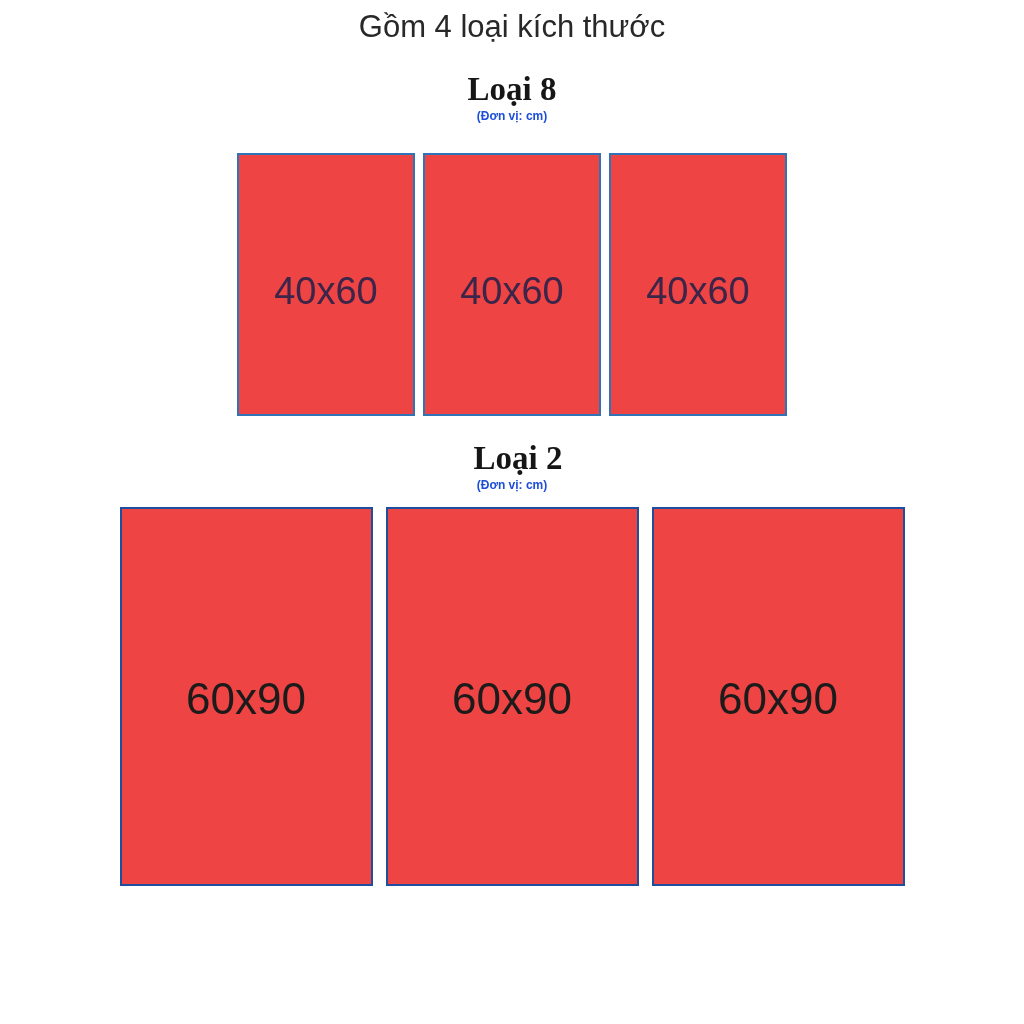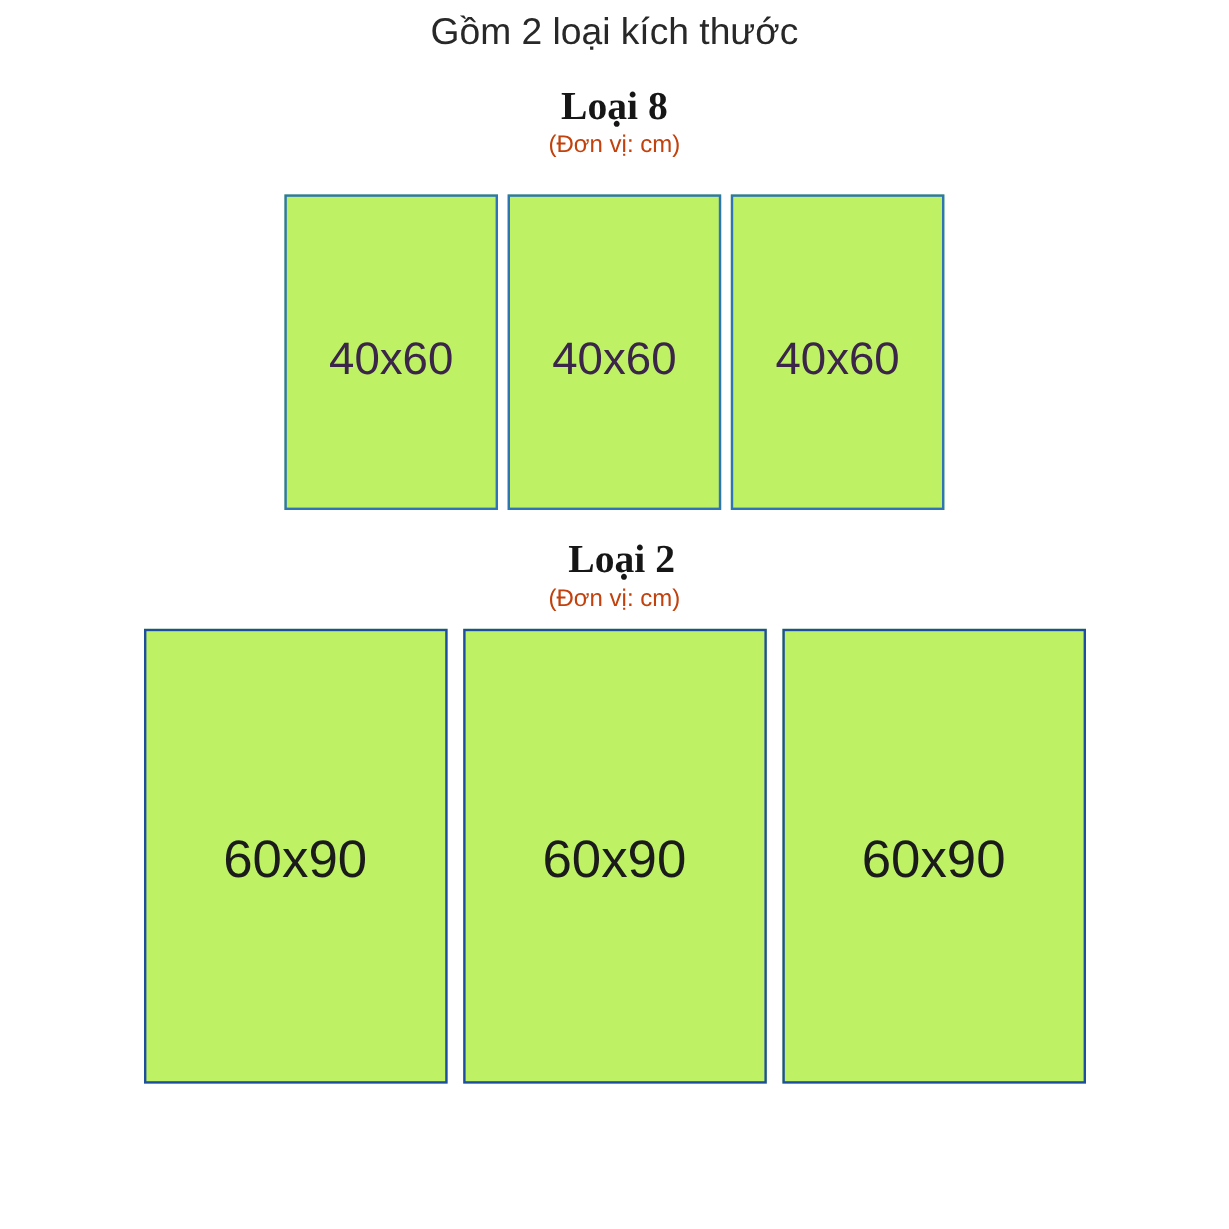--- a/index.html
+++ b/index.html
@@ -43,33 +43,34 @@
     font-weight: 700;
     font-size: 33px;
     color: #161616;
     line-height: 1.1;
   }
   .section-1 .section-label { margin-top: 26px; }
   .section-2 .section-label { margin-top: 24px; padding-left: 12px; }
   .unit-note {
     margin: 0;
     margin-top: 3px;
-    font-size: 20px;
-    color: #c2410c;
+    font-size: 12px;
+    color: #1d4ed8;
     line-height: 1.1;
+    font-weight: bold;
   }
   .panel-row {
     display: flex;
     justify-content: center;
     align-items: flex-start;
   }
   .row-1 { margin-top: 30px; gap: 8px; }
   .row-2 { margin-top: 14px; gap: 13px; }
   .panel {
-    background: #bef264;
+    background: #ef4444;
     display: flex;
     align-items: center;
     justify-content: center;
   }
   .row-1 .panel {
     width: 178px;
     height: 263px;
     border: 2px solid #2e74b7;
   }
   .row-2 .panel {
@@ -87,21 +88,21 @@
     color: #1b1b1b;
     margin-top: 6px;
   }
 </style>
 </head>
 <body>
 
 <div class="canvas">
 
 
-  <h2 class="subtitle">Gồm 2 loại kích thước</h2>
+  <h2 class="subtitle">Gồm 4 loại kích thước</h2>
 
   <div class="section section-1">
     <p class="section-label">Loại 8</p>
     <p class="unit-note">(Đơn vị: cm)</p>
     <div class="panel-row row-1">
       <div class="panel" style="border-color: rgb(46, 116, 183);">
         <span class="panel-size-label" style="color: rgb(59, 37, 73);">40x60</span>
       </div>
       <div class="panel" style="border-color: rgb(46, 116, 183);">
         <span class="panel-size-label" style="color: rgb(59, 37, 73);">40x60</span>

